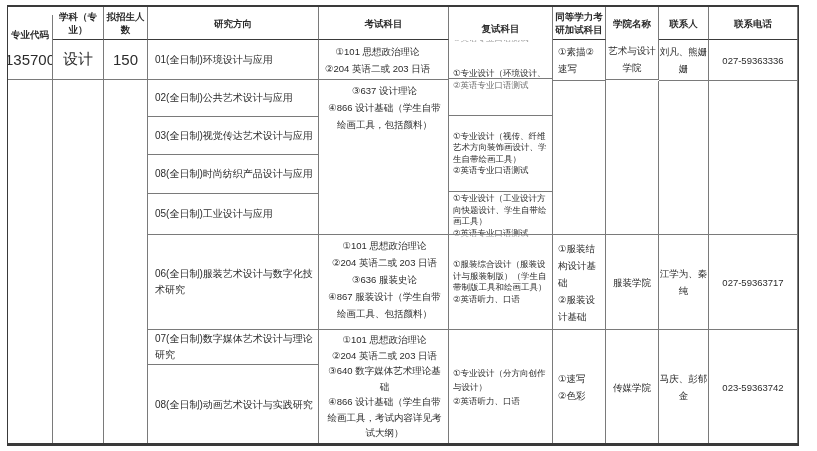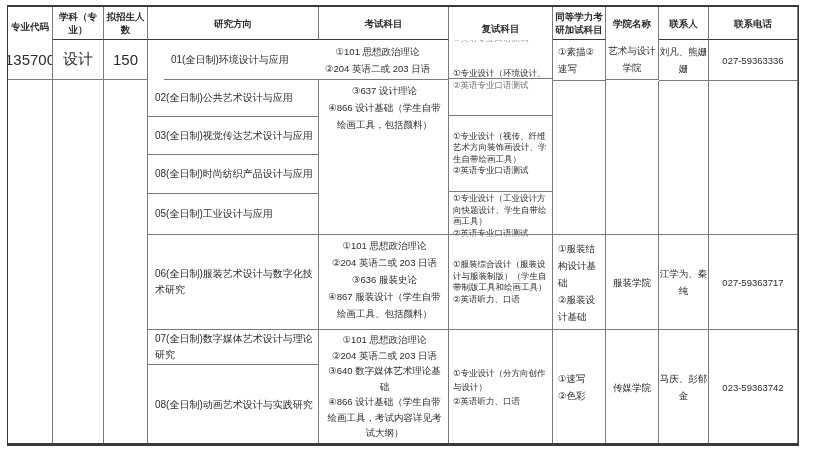--- a/index.html
+++ b/index.html
@@ -25,39 +25,39 @@
   .remnant span{display:block;margin-top:-7px;color:#9a9a9a;font-size:8.5px;line-height:11.5px;white-space:nowrap;}
   .faded{color:#6e6e6e;}
   .pad0{padding-top:0;}
 </style>
 </head>
 <body>
 
 <div id="page">
   <div id="tbl">
 
-    <div class="cell hc" style="left:0;top:0;width:45px;height:40px;">专业代码</div>
+    <div class="cell hc" style="left:0;top:8px;width:45px;height:40px;">专业代码</div>
     <div class="cell hc" style="left:45px;top:0;width:51px;height:33px;">学科（专业）</div>
     <div class="cell hc" style="left:96px;top:0;width:44px;height:33px;">拟招生人数</div>
     <div class="cell hc" style="left:140px;top:0;width:171px;height:33px;">研究方向</div>
     <div class="cell hc" style="left:311px;top:0;width:130px;height:33px;">考试科目</div>
     <div class="cell hc" style="left:441px;top:0;width:104px;height:44px;">复试科目</div>
     <div class="cell hc" style="left:545px;top:0;width:53px;height:33px;">同等学力考研加试科目</div>
     <div class="cell hc" style="left:598px;top:0;width:53px;height:33px;">学院名称</div>
     <div class="cell hc" style="left:651px;top:0;width:50px;height:33px;">联系人</div>
     <div class="cell hc" style="left:701px;top:0;width:89px;height:33px;">联系电话</div>
 
     <div class="cell ctr big" style="left:0;top:33px;width:45px;height:40px;">135700</div>
     <div class="cell ctr big" style="left:45px;top:33px;width:51px;height:40px;">设计</div>
     <div class="cell ctr big" style="left:96px;top:33px;width:44px;height:40px;">150</div>
     <div class="cell" style="left:0;top:73px;width:45px;height:365px;"></div>
     <div class="cell" style="left:45px;top:73px;width:51px;height:365px;"></div>
     <div class="cell" style="left:96px;top:73px;width:44px;height:365px;"></div>
 
-    <div class="cell dir vctr" style="left:156px;top:33px;width:171px;height:40px;">01(全日制)环境设计与应用</div>
+    <div class="cell dir vctr" style="left:140px;top:33px;width:171px;height:40px;">01(全日制)环境设计与应用</div>
     <div class="cell dir vctr" style="left:140px;top:73px;width:171px;height:37px;">02(全日制)公共艺术设计与应用</div>
     <div class="cell dir vctr" style="left:140px;top:110px;width:171px;height:38px;">03(全日制)视觉传达艺术设计与应用</div>
     <div class="cell dir vctr" style="left:140px;top:148px;width:171px;height:39px;">08(全日制)时尚纺织产品设计与应用</div>
     <div class="cell dir vctr" style="left:140px;top:187px;width:171px;height:41px;">05(全日制)工业设计与应用</div>
     <div class="cell dir vctr" style="left:140px;top:228px;width:171px;height:95px;">06(全日制)服装艺术设计与数字化技术研究</div>
     <div class="cell dir vctr" style="left:140px;top:323px;width:171px;height:35px;">07(全日制)数字媒体艺术设计与理论研究</div>
     <div class="cell dir vctr" style="left:140px;top:358px;width:171px;height:80px;">08(全日制)动画艺术设计与实践研究</div>
 
     <div class="cell exam vctr" style="left:311px;top:33px;width:130px;height:40px;"><span>①101 思想政治理论
 ②204 英语二或 203 日语</span></div>

